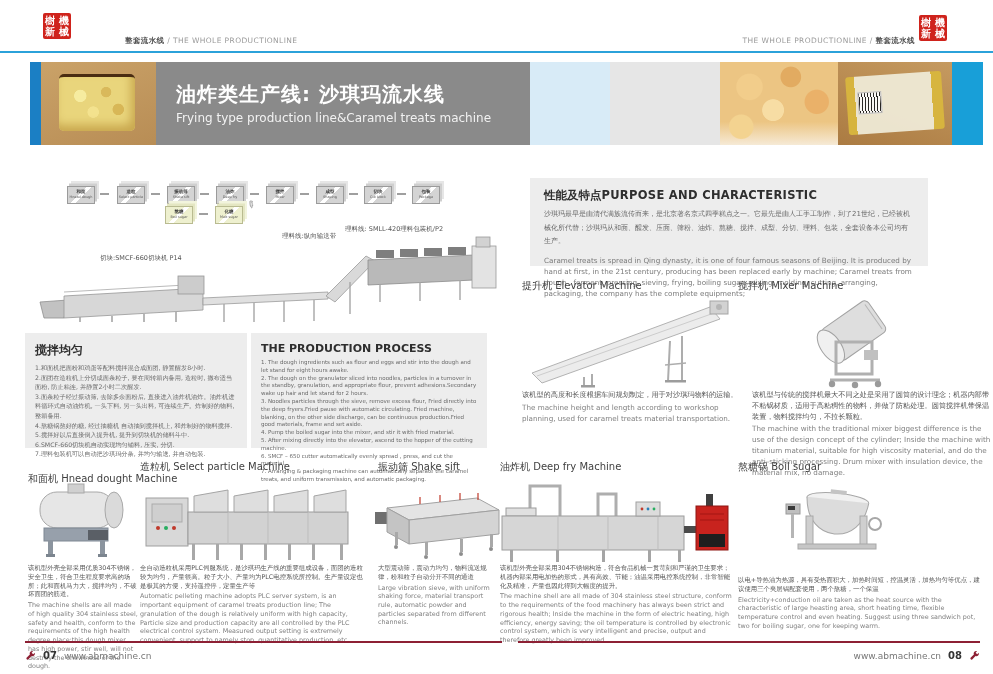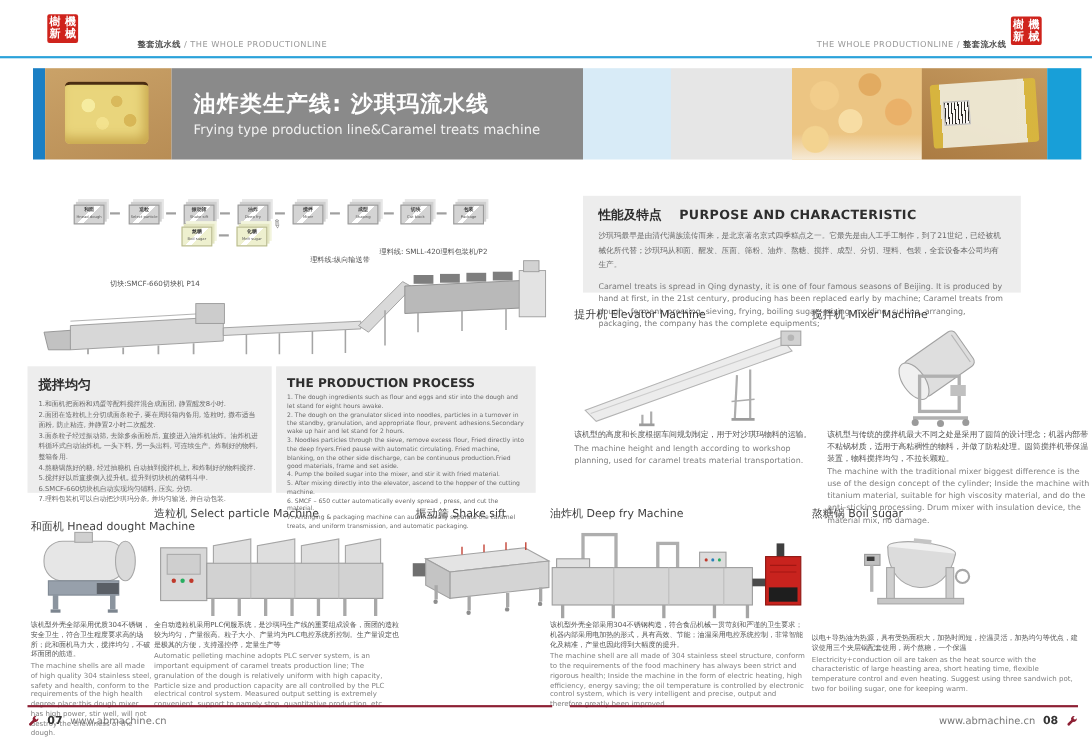--- a/index.html
+++ b/index.html
@@ -49,21 +49,21 @@
   .card .cn{font-size:4.5px;line-height:6px;margin-top:2px;color:#3c3c3c;font-weight:bold;white-space:nowrap;}
   .card .en{font-size:3.4px;line-height:5px;color:#555;white-space:nowrap;}
   .card.sugar{background-color:#eef0cf;border-color:#b9bb90;
         box-shadow:2px -2.5px 0 0 #e4e6c2,4px -5px 0 0 #f2f4dd;}
   .flow-dash{width:9px;height:1.5px;background:#9f9f9f;}
   .pencil{font-size:10px;color:#8a8a8a;transform:rotate(40deg);}
   .diag-label{font-size:6.5px;color:#555;white-space:nowrap;}
 
   
   .box{background:#ededed;}
-  .purpose-title{display:flex;gap:16px;align-items:baseline;}
+  .purpose-title{display:flex;gap:0;align-items:baseline;}
   .purpose-title .cn{font-size:11.5px;font-weight:bold;color:#2e2e2e;}
   .purpose-title .en{font-size:11.5px;font-weight:bold;color:#2e2e2e;letter-spacing:.3px;}
   .purpose-cn{font-size:7px;color:#6a6a6a;line-height:1.95;margin-top:5px;}
   .purpose-en{font-size:7.2px;color:#7a7a7a;line-height:1.55;margin-top:6px;}
 
   .proc-title-cn{font-size:12px;font-weight:bold;color:#2e2e2e;margin-bottom:4px;}
   .proc-title-en{font-size:11px;font-weight:bold;color:#2e2e2e;margin-bottom:4px;}
   .proc-item-cn{font-size:6.2px;line-height:1.55;color:#6a6a6a;}
   .proc-item-en{font-size:5.5px;line-height:1.42;color:#6a6a6a;}
 
@@ -337,20 +337,24 @@
     <polygon points="12,26 34,38 34,62 12,50" fill="#c4c4c4" stroke="#a0a0a0"></polygon>
     <rect x="20" y="50" width="3" height="13" fill="#a8a8a8"></rect>
     <rect x="50" y="60" width="3" height="13" fill="#a8a8a8"></rect>
     <rect x="85" y="57" width="3" height="13" fill="#a8a8a8"></rect>
     <rect x="115" y="52" width="3" height="13" fill="#a8a8a8"></rect>
     <circle cx="21" cy="65" r="2" fill="#8d8d8d"></circle>
       <circle cx="51" cy="75" r="2" fill="#8d8d8d"></circle>
     <circle cx="86" cy="72" r="2" fill="#8d8d8d"></circle>
       <circle cx="116" cy="67" r="2" fill="#8d8d8d"></circle>
   </svg>
+  <div class="abs" style="left:378px;top:564px;width:118px;">
+    <div class="cap-cn">大型震动筛，震动力均匀，物料流送规律，粉和粒子自动分开不同的通道</div>
+    <div class="cap-en">Large vibration sieve, with uniform shaking force, material transport rule, automatic powder and particles separated from different channels.</div>
+  </div>
 
   <div class="abs mh" style="left:500px;top:460px;">油炸机 Deep fry Machine</div>
   <svg class="abs" style="left:498px;top:480px;" width="235" height="85" viewBox="0 0 235 85">
     <rect x="32" y="6" width="30" height="32" fill="none" stroke="#aeaeae" stroke-width="3"></rect>
     <rect x="100" y="14" width="18" height="24" fill="none" stroke="#aeaeae" stroke-width="3"></rect>
     <rect x="8" y="28" width="30" height="8" fill="#e0e0e0" stroke="#9c9c9c"></rect>
     <rect x="4" y="36" width="182" height="34" fill="#d6d6d6" stroke="#9c9c9c"></rect>
     <line x1="60" y1="36" x2="60" y2="70" stroke="#bdbdbd"></line>
     <line x1="110" y1="36" x2="110" y2="70" stroke="#bdbdbd"></line>
     <line x1="160" y1="36" x2="160" y2="70" stroke="#bdbdbd"></line>

